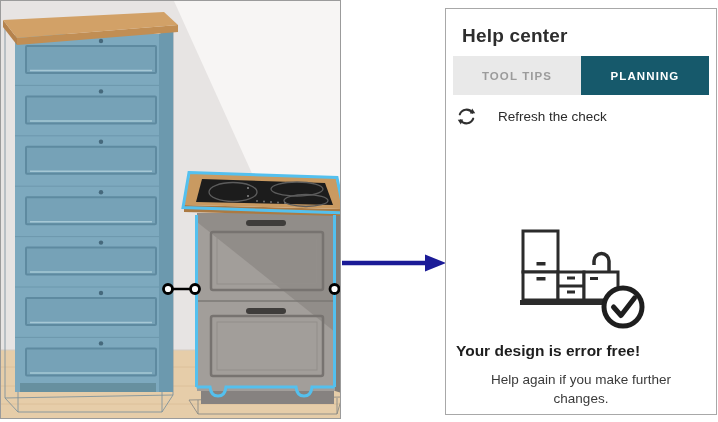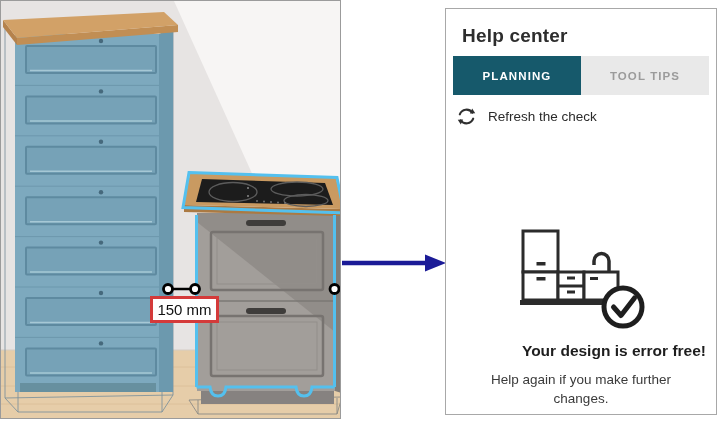--- a/index.html
+++ b/index.html
@@ -17,24 +17,24 @@
   .arrow-svg{position:absolute;left:341px;top:251px;}
 
   
   .panel{position:absolute;left:445px;top:8px;width:272px;height:407px;background:#fff;
          border:1px solid #a8a8a8;box-sizing:border-box;}
   .panel-title{margin:16px 0 8px 16px;font-size:19px;font-weight:700;color:#2d2d2d;letter-spacing:.2px;}
   .tabs{display:flex;margin:9px 7px 0 7px;height:39px;}
   .tab{flex:1;border:0;padding:0;font-family:"Liberation Sans",sans-serif;font-size:11.5px;
        font-weight:700;letter-spacing:1.1px;background:#e9e9e9;color:#9b9b9b;cursor:pointer;}
   .tab.active{background:#16596b;color:#ffffff;}
-  .refresh-row{display:flex;align-items:center;gap:11px;margin:11px 0 0 10px;cursor:pointer;
+  .refresh-row{display:flex;align-items:center;gap:21px;margin:11px 0 0 10px;cursor:pointer;
                font-size:13.5px;color:#2b2b2b;}
   .illus{display:block;margin:100px auto 0;}
-  .status-title{margin:9px 10px 0 10px;text-align:right;font-size:15.5px;font-weight:700;color:#1e1e1e;}
+  .status-title{margin:9px 10px 0 10px;text-align:left;font-size:15.5px;font-weight:700;color:#1e1e1e;}
   .status-sub{margin:11px auto 0;width:225px;text-align:center;font-size:13.5px;color:#3a3a3a;line-height:1.4;}
 </style>
 </head>
 <body>
 
 <div class="stage">
 
   <div class="scene">
     <svg width="339" height="417" viewBox="0 0 339 417">
 
@@ -121,34 +121,33 @@
       </g>
 
       <g>
         <path d="M170,288 H191" stroke="#000" stroke-width="2.5"></path>
         <circle cx="167" cy="288" r="4.5" fill="#fff" stroke="#000" stroke-width="2.8"></circle>
         <circle cx="194" cy="288" r="4.5" fill="#fff" stroke="#000" stroke-width="2.8"></circle>
         <circle cx="333.5" cy="288" r="4.5" fill="#fff" stroke="#000" stroke-width="2.8"></circle>
       </g>
     </svg>
 
-    <div class="dim-label">150 mm</div>
   </div>
 
   <svg class="arrow-svg" width="106" height="24" viewBox="0 0 106 24">
     <path d="M1,12 H86" stroke="#1b1b97" stroke-width="4.5" fill="none"></path>
     <polygon points="84,3.5 105,12 84,20.5" fill="#1b1b97"></polygon>
   </svg>
 
   <div class="panel">
     <h2 class="panel-title">Help center</h2>
 
     <div class="tabs">
+      <button class="tab">TOOL TIPS</button>
       <button class="tab active">PLANNING</button>
-      <button class="tab">TOOL TIPS</button>
     </div>
 
     <div class="refresh-row">
       <svg width="21" height="21" viewBox="0 0 21 21">
         <path d="M3.8,8.3 A7.2,7.2 0 0 1 16.3,6.6" fill="none" stroke="#2f2f2f" stroke-width="2.1" stroke-linecap="round"></path>
         <path d="M17.2,12.7 A7.2,7.2 0 0 1 4.7,14.4" fill="none" stroke="#2f2f2f" stroke-width="2.1" stroke-linecap="round"></path>
         <polygon points="19.2,7.2 13.9,7.6 16.2,2.5" fill="#2f2f2f"></polygon>
         <polygon points="1.8,13.8 7.1,13.4 4.8,18.5" fill="#2f2f2f"></polygon>
       </svg>
       <span>Refresh the check</span>

